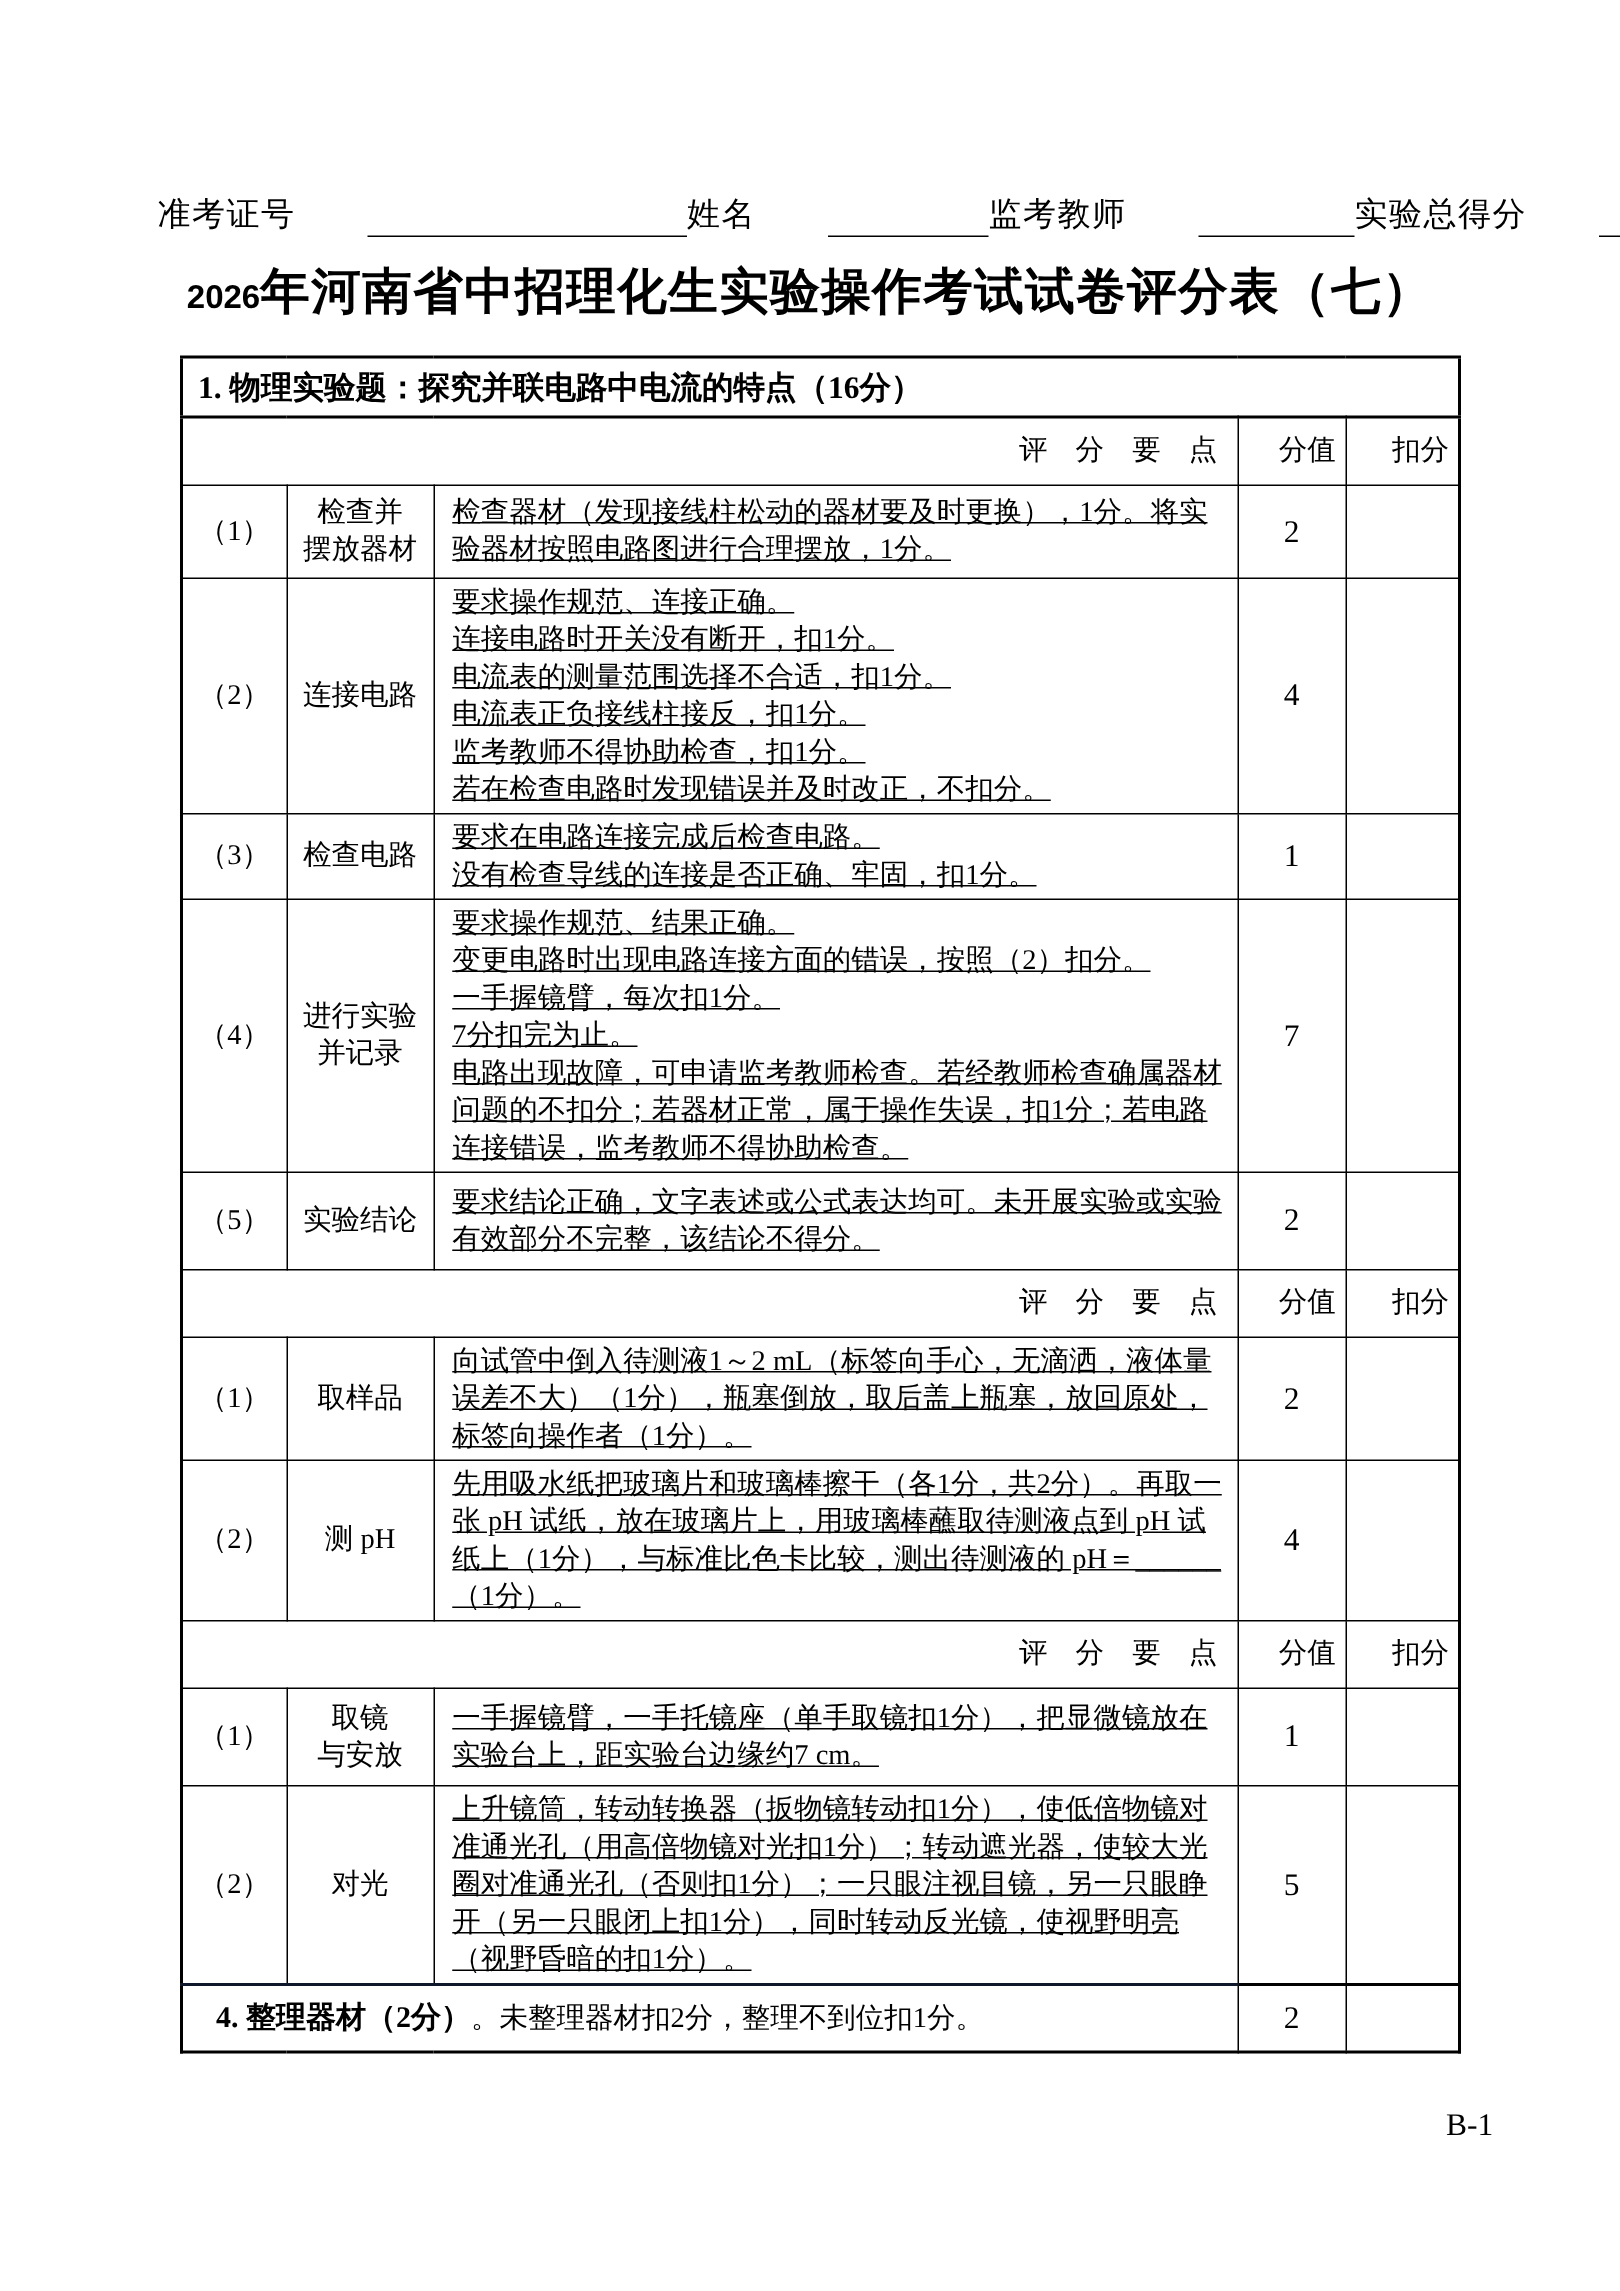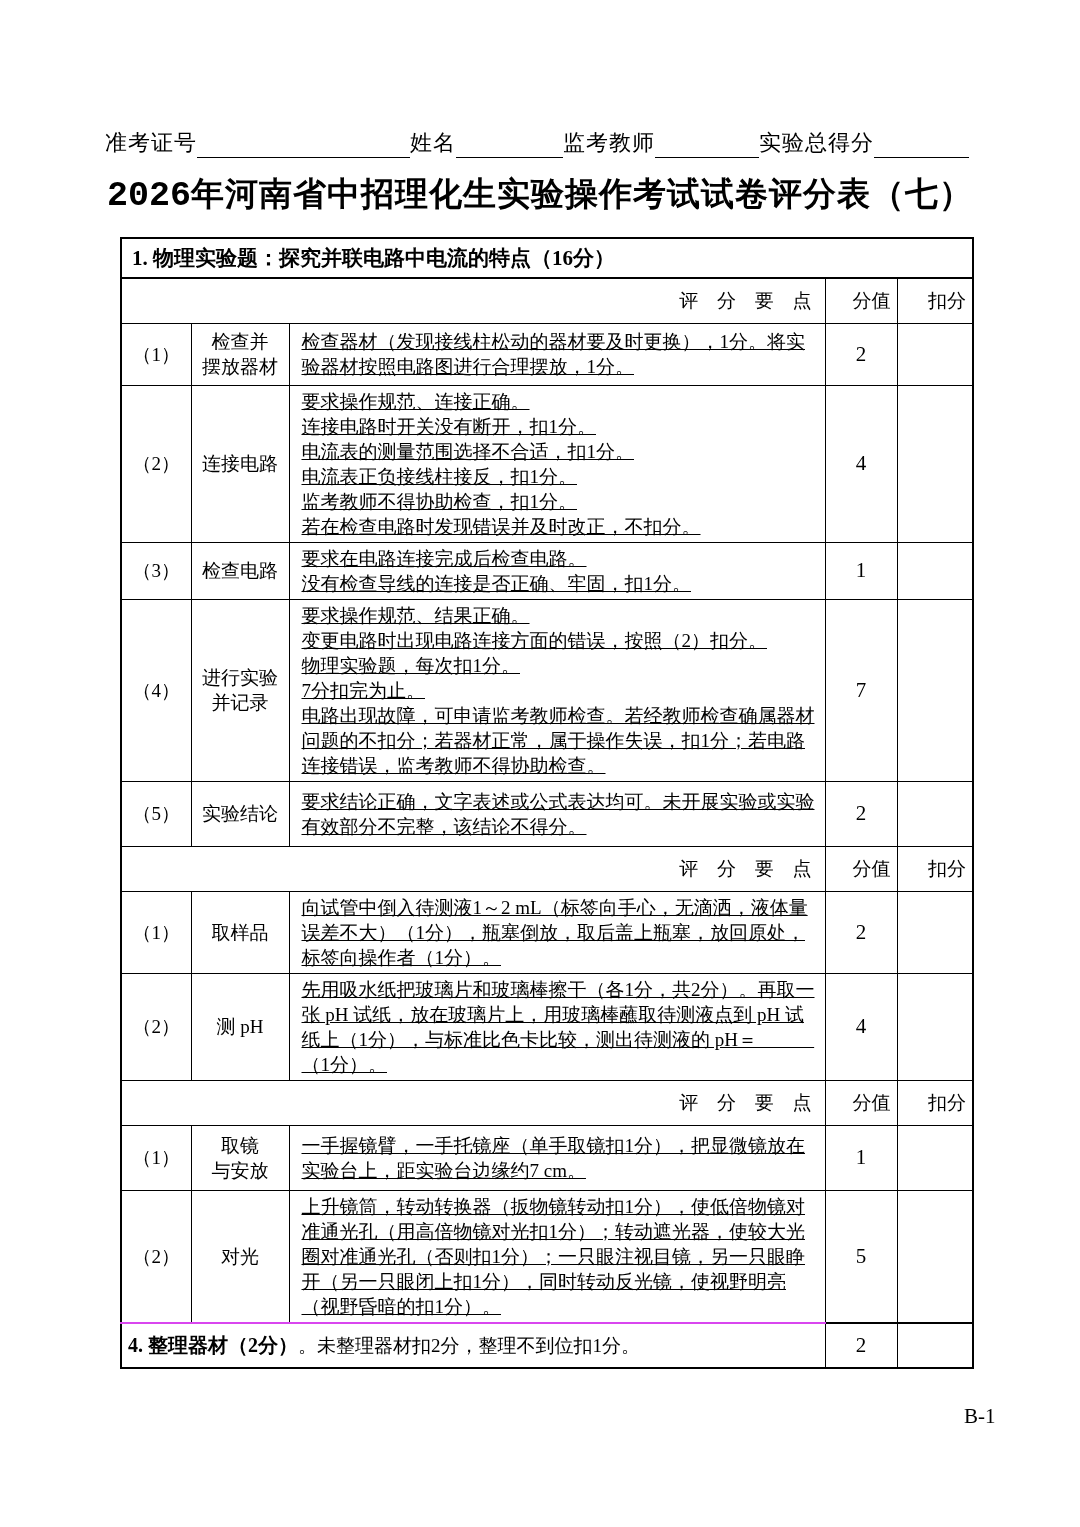--- a/index.html
+++ b/index.html
@@ -11,37 +11,37 @@
     font-family: "Liberation Serif", "DejaVu Serif", serif;
   }
   .page { position: relative; width: 1080px; height: 1527px; overflow: hidden; }
 
   
   .top-fields {
     position: absolute; left: 105px; top: 128px; width: 872px;
     display: flex; align-items: flex-end;
     font-size: 22px; white-space: nowrap;
   }
-  .field { display: flex; align-items: flex-end; }
+  .field { display: flex; align-items: flex-end; gap: 48px; }
   .flabel { letter-spacing: 1px; }
   .blank { display: inline-block; border-bottom: 1.5px solid #000; height: 26px; }
   .blank.w-a { width: 213px; }
   .blank.w-b { width: 107px; }
   .blank.w-c { width: 104px; }
   .blank.w-d { width: 95px; }
 
   
   .title {
     position: absolute; left: 0; top: 172px; width: 1080px;
     margin: 0; text-align: center;
     font-size: 33px; font-weight: bold; letter-spacing: 1px;
   }
   .title .year {
-    font-family: Liberation Mono, monospace;
-    font-weight: bold; font-size: 35px; letter-spacing: 0;
+    font-family: Liberation Sans, sans-serif;
+    font-weight: bold; font-size: 22px; letter-spacing: 0;
   }
 
   
   table.score-table {
     position: absolute; left: 120px; top: 237px;
     width: 852px; border-collapse: collapse; table-layout: fixed;
     border: 2px solid #000;
     font-size: 19px;
   }
   .score-table td {
@@ -55,21 +55,21 @@
     border-bottom: 2px solid #000;
     font-weight: bold;
     font-size: 21px;
     padding-left: 10px;
   }
   tr.hdr td { text-align: right; }
   td.pts { letter-spacing: 7px; }
   td.no, td.name { text-align: center; padding: 2px 2px; }
   td.desc { padding: 3px 8px 3px 12px; text-decoration: underline; }
   td.score { text-align: center; font-size: 21px; }
-  tr.cleanup td.label { border-top: 2px solid #d946ef; padding-left: 6px; }
+  tr.cleanup td.label { border-top: 2px solid #0f172a; padding-left: 22px; }
   tr.cleanup td { border-top: 2px solid #000; }
   tr.cleanup .b { font-weight: bold; font-size: 20px; }
 
   
   .pagenum {
     position: absolute; left: 964px; top: 1404px;
     font-size: 21px;
   }
 </style>
 </head>
@@ -162,21 +162,21 @@
 
     <tr style="height:175px">
       <td class="no">（4）</td>
       <td class="name">
         <div>进行实验</div>
         <div>并记录</div>
       </td>
       <td class="desc">
         <div>要求操作规范、结果正确。</div>
         <div>变更电路时出现电路连接方面的错误，按照（2）扣分。</div>
-        <div>物理实验题，每次扣1分。</div>
+        <div>一手握镜臂，每次扣1分。</div>
         <div>7分扣完为止。</div>
         <div>电路出现故障，可申请监考教师检查。若经教师检查确属器材问题的不扣分；若器材正常，属于操作失误，扣1分；若电路连接错误，监考教师不得协助检查。</div>
       </td>
       <td class="score">7</td>
       <td class="deduct"></td>
     </tr>
 
     <tr style="height:65px">
       <td class="no">（5）</td>
       <td class="name">

